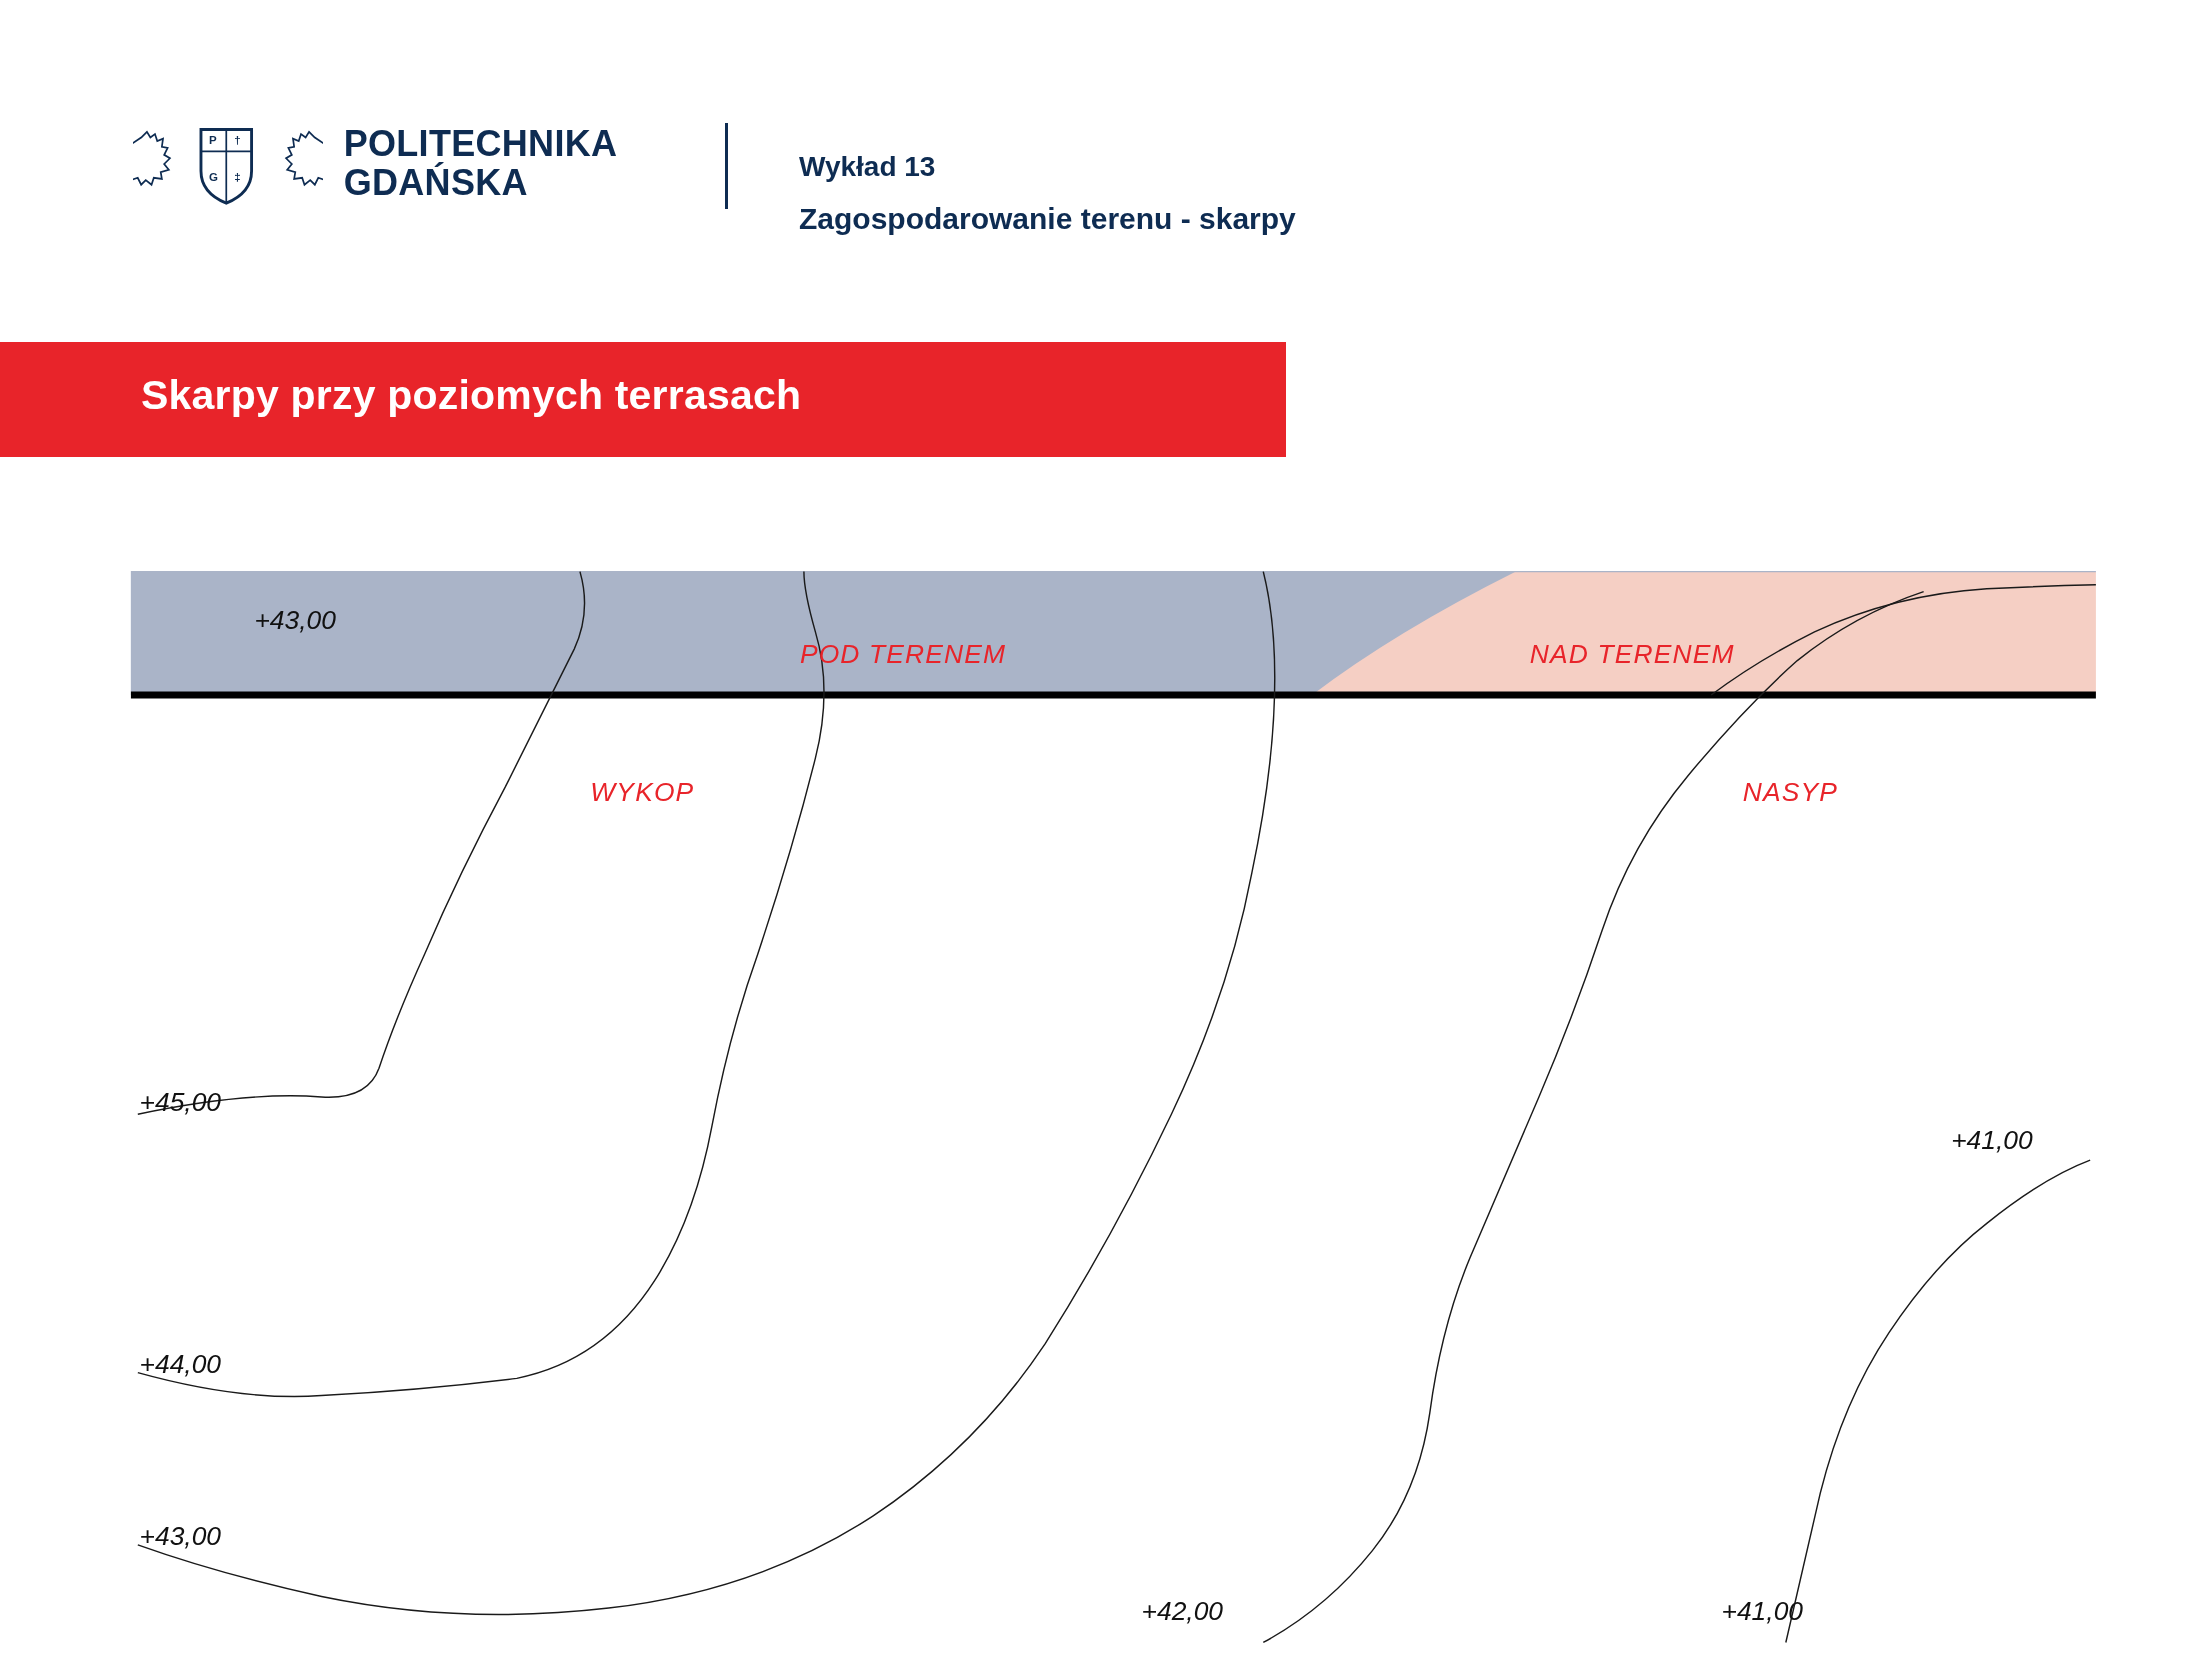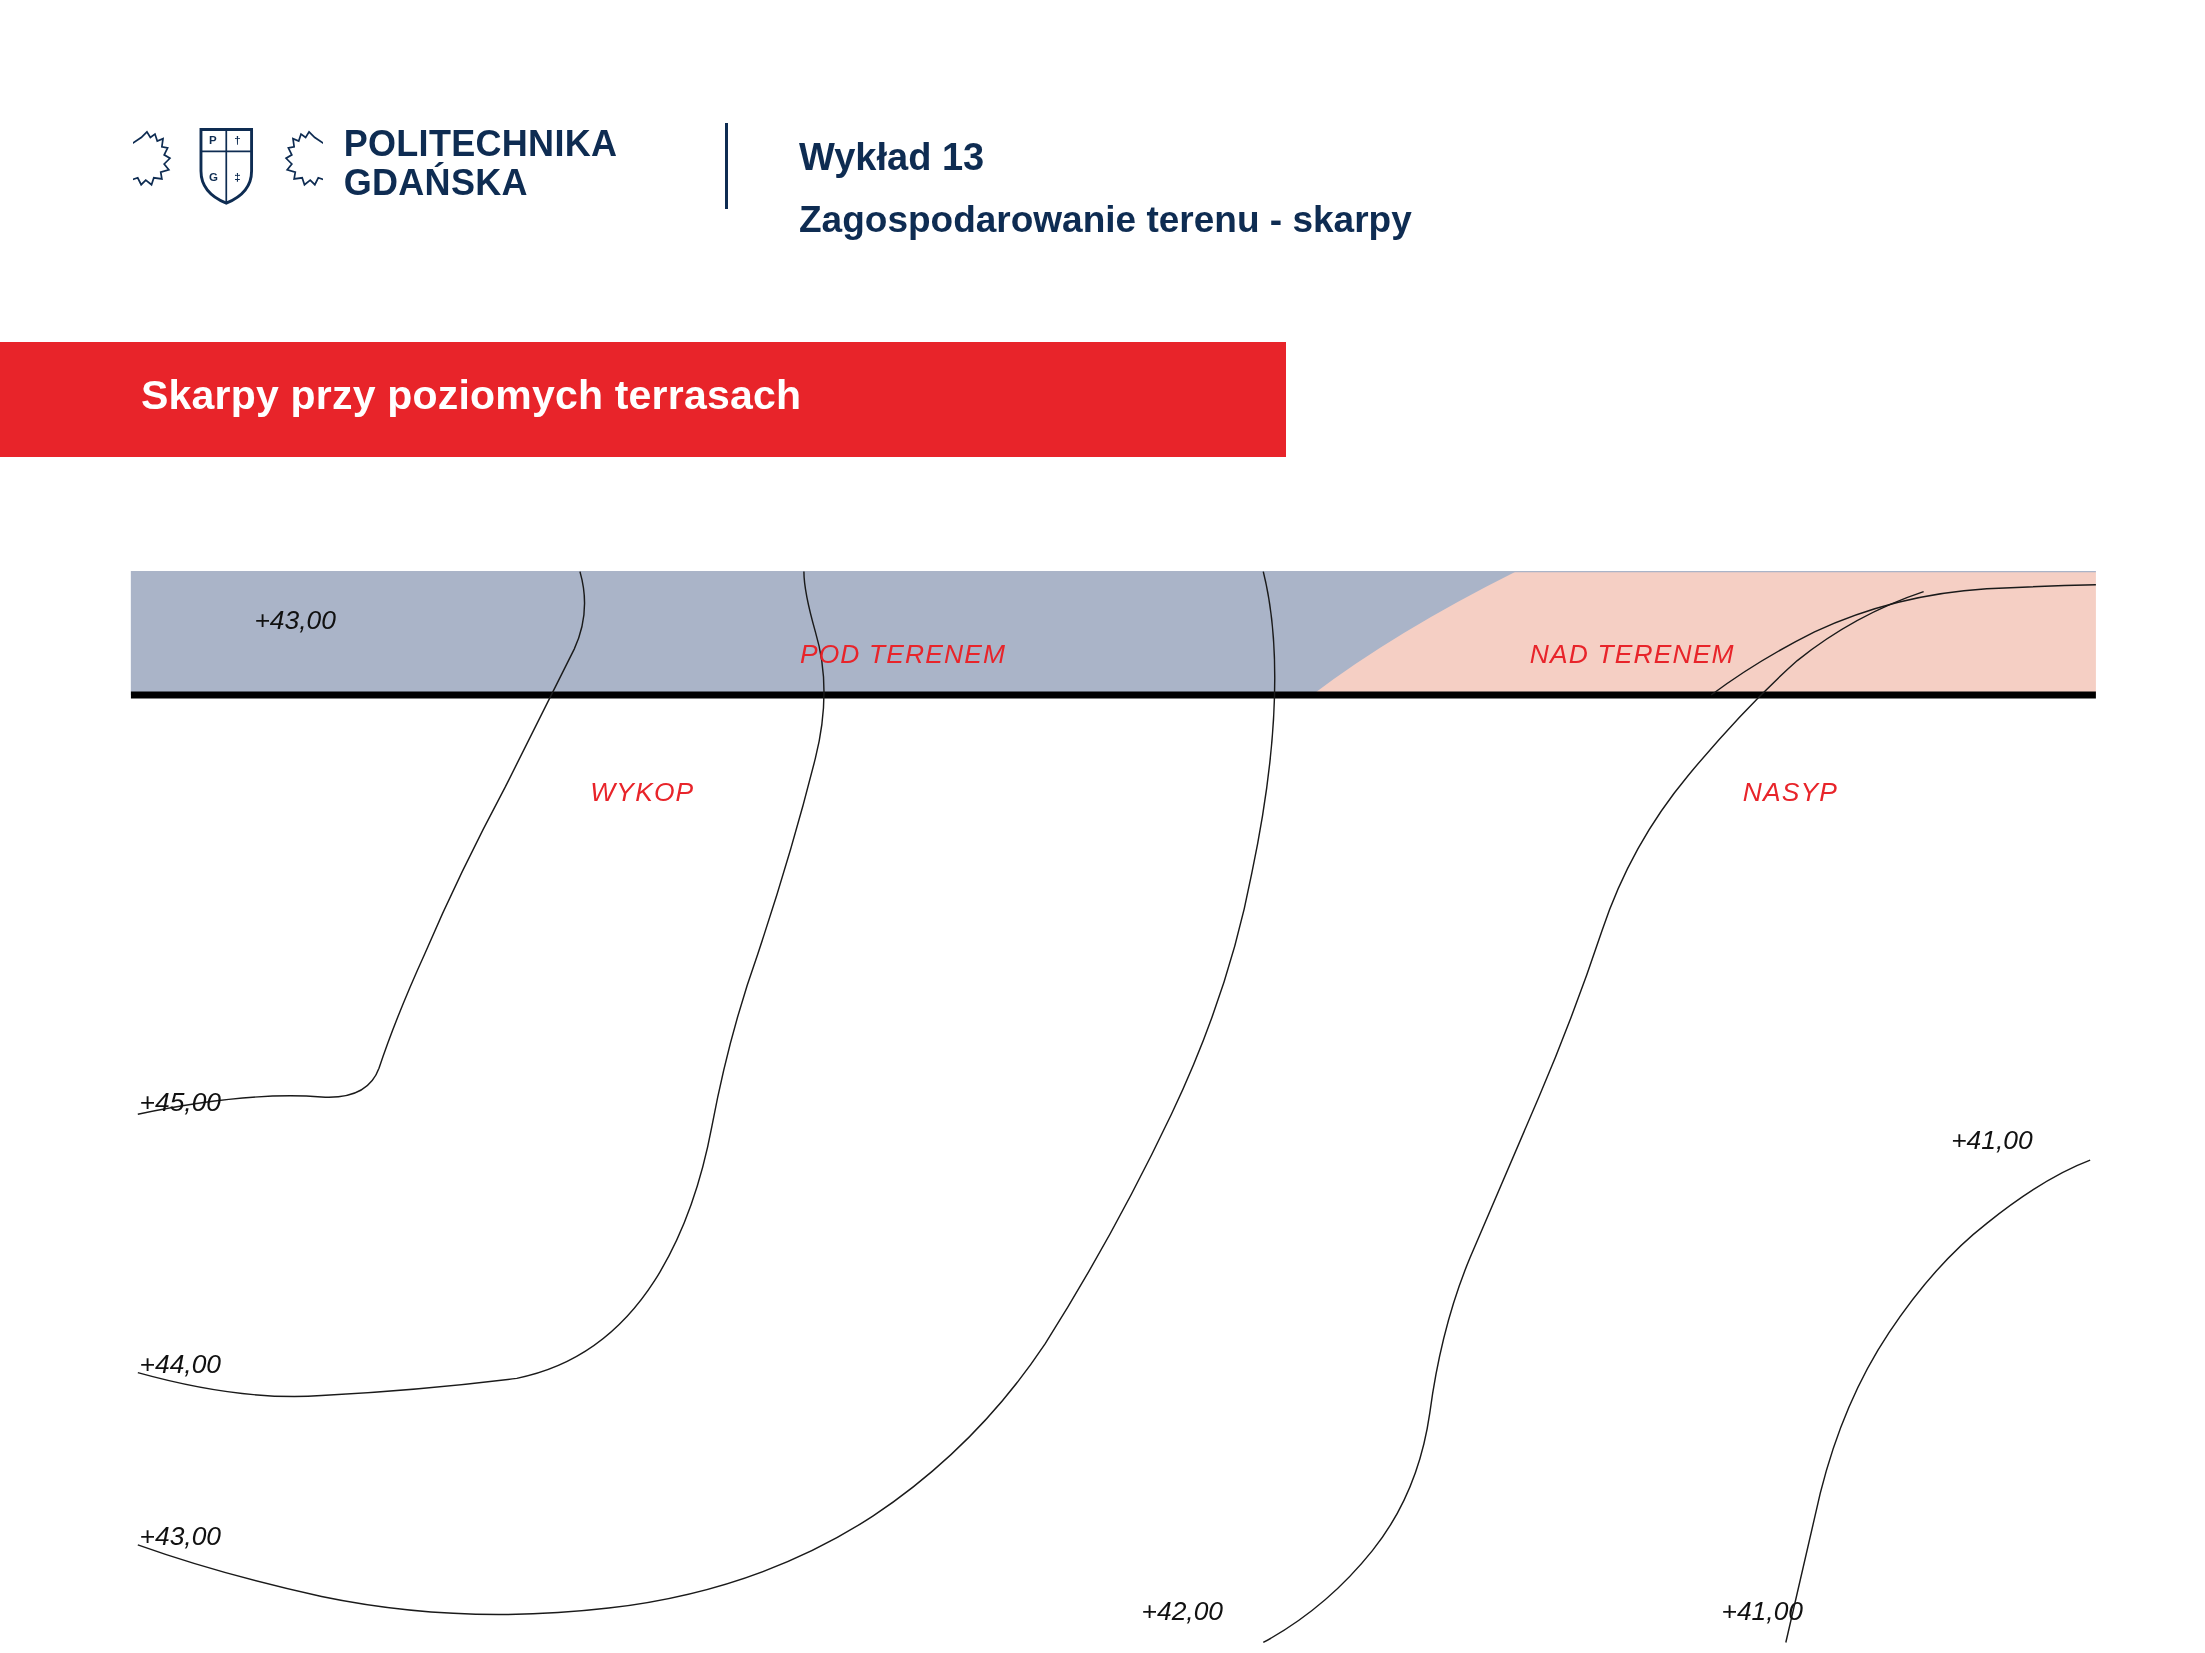--- a/index.html
+++ b/index.html
@@ -52,26 +52,27 @@
     height: 86px;
     background: #0e2c52;
   }
   #lecture-block {
     position: absolute;
     left: 799px;
     top: 133px;
     color: #0e2c52;
   }
   #lecture-no {
-    font-size: 38px;
+    font-size: 28px;
     font-weight: bold;
     line-height: 1.3;
+    margin-top: 16px;
   }
   #lecture-title {
-    font-size: 37px;
+    font-size: 30px;
     font-weight: bold;
     line-height: 1.3;
     margin-top: 13.8px;
   }
 
   
   #title-bar {
     position: absolute;
     left: 0;
     top: 342px;

